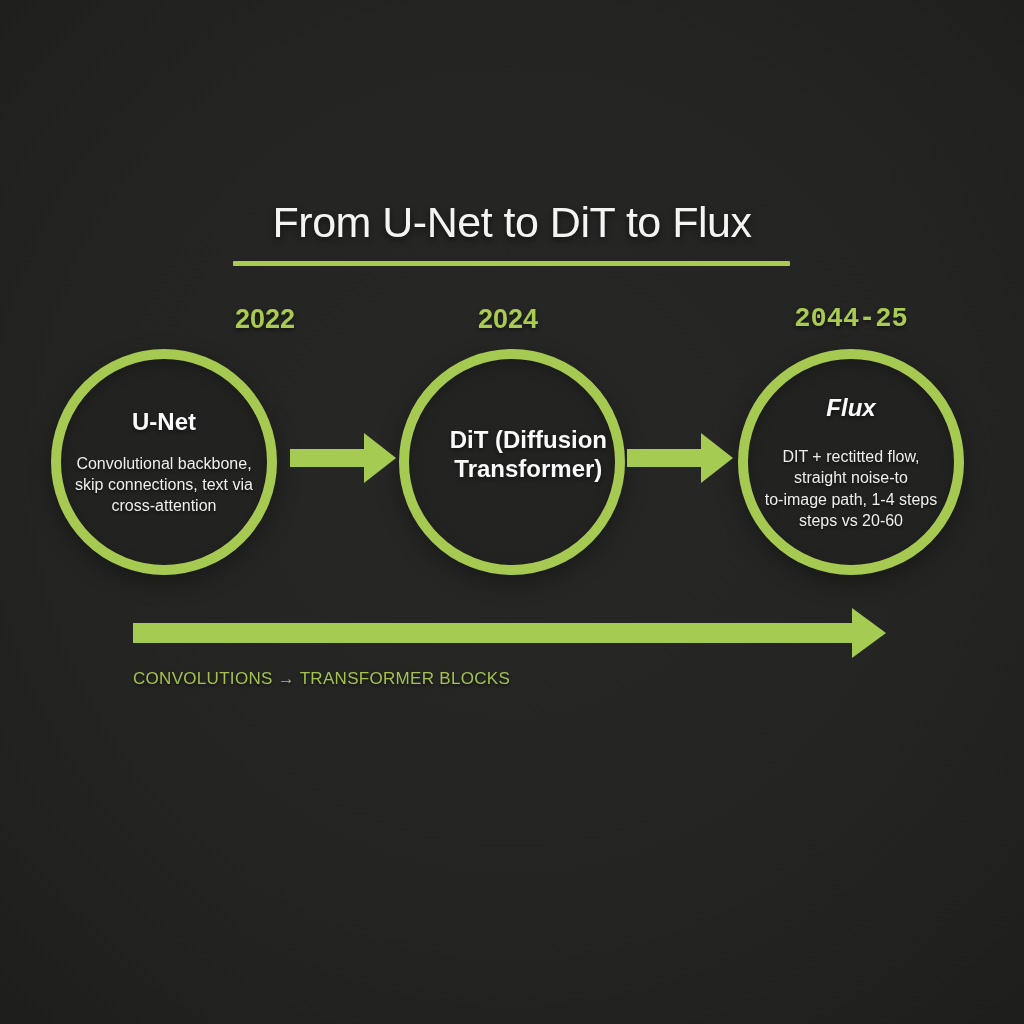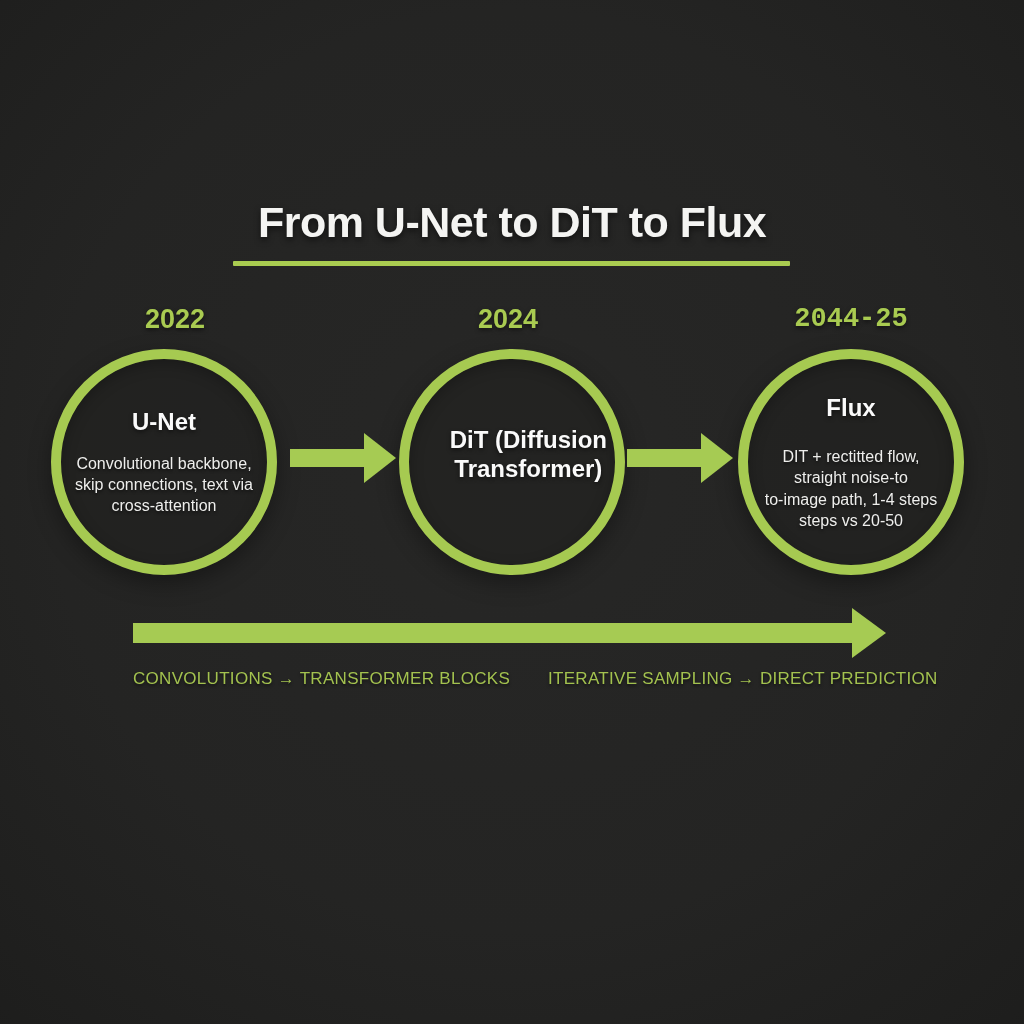--- a/index.html
+++ b/index.html
@@ -17,21 +17,21 @@
     background: radial-gradient(ellipse 90% 90% at 50% 46%, #272726 0%, #242423 50%, #1d1d1c 85%, #161616 100%);
   }
   
   .diagram-title {
     position: absolute;
     left: 0;
     top: 198px;
     width: 1024px;
     text-align: center;
     font-size: 43px;
-    font-weight: bold;
+    font-weight: normal;
     letter-spacing: -0.5px;
     color: #f4f4f2;
     text-shadow: 0 3px 6px rgba(0,0,0,0.55);
     white-space: nowrap;
   }
   .title-underline {
     position: absolute;
     left: 233px;
     top: 261px;
     width: 557px;
@@ -43,21 +43,21 @@
   .year-label {
     position: absolute;
     top: 304px;
     width: 240px;
     text-align: center;
     font-size: 27px;
     font-weight: bold;
     color: #a9cb51;
     text-shadow: 0 2px 4px rgba(0,0,0,0.5);
   }
-  .year-1 { left: 55px; }
+  .year-1 { left: 55px; text-align: right; }
   .year-2 { left: 388px; }
   .year-3 { left: 731px; font-family: Liberation Mono, monospace; }
 
   .node-circle {
     position: absolute;
     top: 349px;
     width: 226px;
     height: 226px;
     box-sizing: border-box;
     border: 10px solid #a6ca51;
@@ -77,21 +77,21 @@
 
   .node-title {
     font-size: 24px;
     font-weight: bold;
     color: #fafafa;
     line-height: 1.22;
     white-space: pre-line;
     margin-bottom: 16px;
     text-shadow: 0 2px 4px rgba(0,0,0,0.5);
   }
-  .node-3 .node-title { margin-bottom: 24px; }
+  .node-3 .node-title { margin-bottom: 24px; font-style: italic; }
   .node-desc {
     font-size: 16px;
     color: #eeeeec;
     line-height: 1.33;
     white-space: pre-line;
     text-shadow: 0 2px 3px rgba(0,0,0,0.5);
   }
   
   .conn-arrow {
     position: absolute;
@@ -170,33 +170,32 @@
   </div>
   <div class="node-circle node-2">
     <div class="node-title">DiT (Diffusion
 Transformer)</div>
   </div>
   <div class="node-circle node-3">
     <div class="node-title">Flux</div>
     <div class="node-desc">DIT + rectitted flow,
 straight noise-to
 to-image path, 1-4 steps
-steps vs 20-50</div>
+steps vs 20-60</div>
   </div>
 
   <div class="conn-arrow conn-1">
     <div class="arrow-shaft"></div>
     <div class="arrow-head"></div>
   </div>
   <div class="conn-arrow conn-2">
     <div class="arrow-shaft"></div>
     <div class="arrow-head"></div>
   </div>
 
   <div class="long-arrow">
     <div class="arrow-shaft"></div>
     <div class="arrow-head"></div>
   </div>
 
   <div class="footer-label footer-left">CONVOLUTIONS → TRANSFORMER BLOCKS</div>
-  <div class="footer-label footer-right">ITERATIVE SAMPLING → DIRECT PREDICTION</div>
 
 </div>
 
 </body></html>

